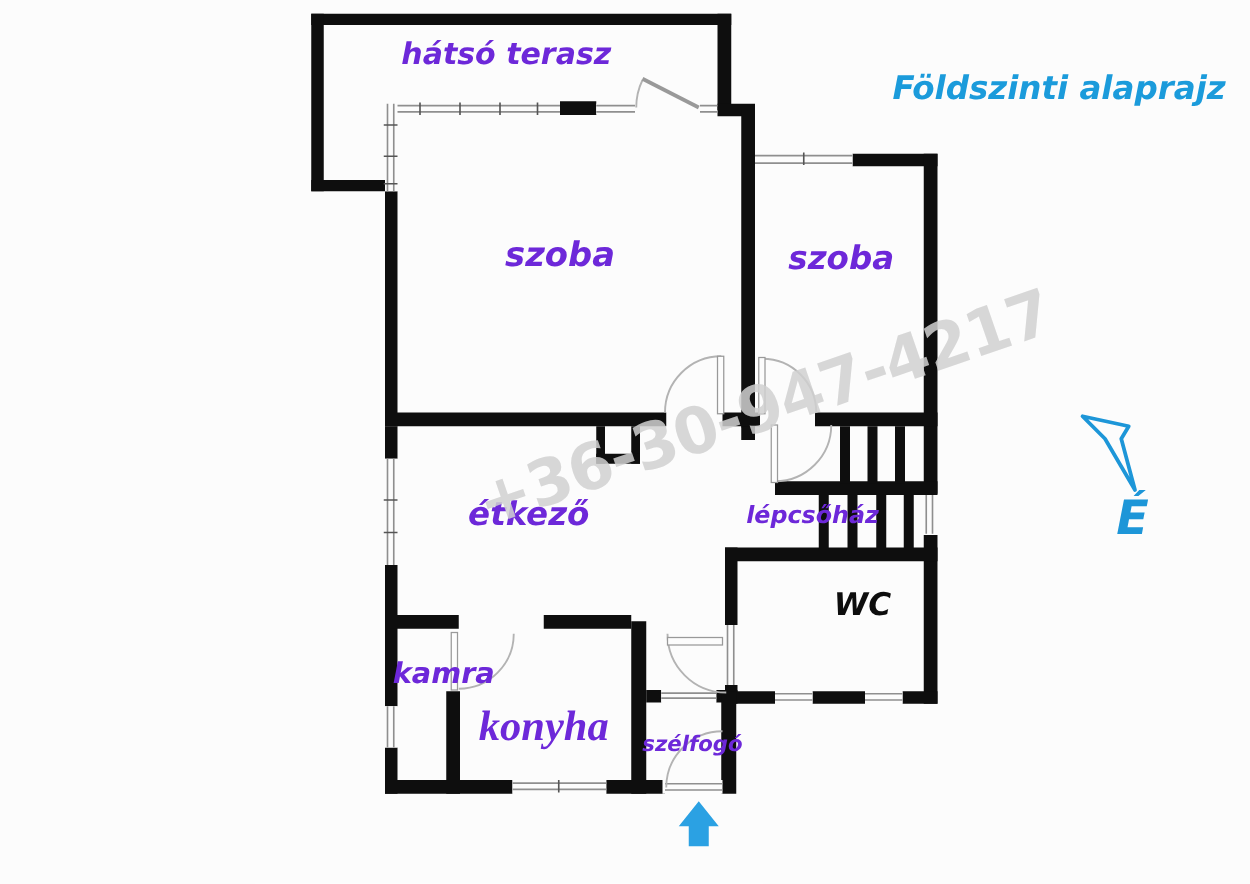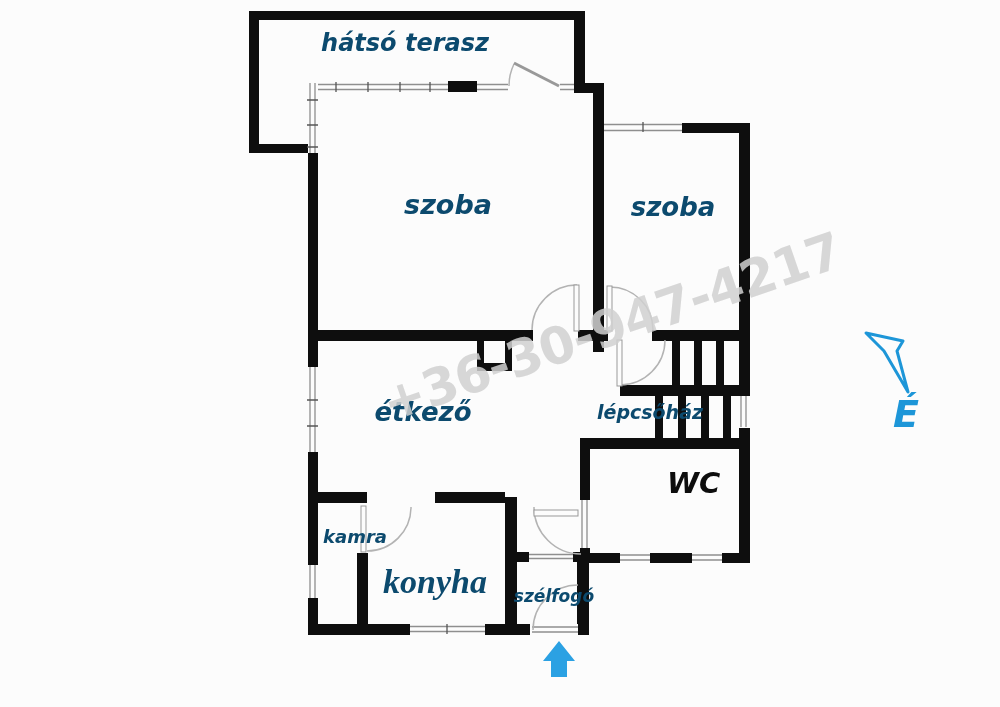--- a/index.html
+++ b/index.html
@@ -2,39 +2,39 @@
 <html><head>
 <meta charset="utf-8">
 <style>
   html,body{margin:0;padding:0;background:#ffffff;}
   #stage{
     position:relative;width:1000px;height:707px;background:#fcfcfc;overflow:hidden;
     font-family:"DejaVu Sans", sans-serif;
   }
   #plan-svg{position:absolute;left:0;top:0;}
   .lbl{
-    position:absolute;font-weight:bold;font-style:italic;color:#0c4a6e;
+    position:absolute;font-weight:bold;font-style:italic;color:#6d28d9;
     white-space:nowrap;transform:translateX(-50%);letter-spacing:0px;line-height:1;text-align:center;
   }
   #title{
     position:absolute;left:714px;top:56px;font-weight:bold;font-style:italic;
     font-size:26px;color:#1b9bdb;white-space:nowrap;letter-spacing:0px;
   }
   #watermark{
     position:absolute;left:384px;top:376px;font-weight:bold;font-style:normal;
     font-size:51px;color:rgba(208,208,208,0.85);white-space:nowrap;
     transform:rotate(-19deg);transform-origin:0 50%;letter-spacing:-1px;z-index:5;
   }
   #compass-label{
     position:absolute;left:893px;top:392px;font-weight:bold;font-style:italic;
     font-size:38px;color:#1d96d8;z-index:4;
   }
   #bath-label{position:absolute;left:619px;top:468px;font-weight:bold;font-style:italic;
     color:#0d0d0d;font-size:24px;line-height:31px;white-space:nowrap;}
-  #bath-label .l2{margin-left:48px;font-size:29px;}
+  #bath-label .l2{margin-left:48px;font-size:25px;}
 </style>
 </head>
 <body>
 
 <div id="stage">
 
   <svg id="plan-svg" width="1000" height="707" viewBox="0 0 1000 707">
 
     <g fill="#0e0e0e">
 
@@ -184,24 +184,25 @@
   <div class="lbl" style="left:673px;top:194px;font-size:26px;">szoba</div>
 
   <div class="lbl" style="left:395px;top:399px;font-size:26px;margin-left:28px;">étkező</div>
 
   <div class="lbl" style="left:650px;top:403px;font-size:19px;">lépcsőház</div>
 
   <div id="bath-label">
     <div class="l2">WC</div>
   </div>
 
-  <div class="lbl" style="left:355px;top:528px;font-size:18px;">kamra</div>
+  <div class="lbl" style="left:355px;top:528px;font-size:23px;">kamra</div>
 
   <div class="lbl" style="left:435px;top:565px;font-size:34px;font-family:Liberation Serif, serif;">konyha</div>
 
   <div class="lbl" style="left:546px;top:588px;font-size:17px;padding-left:16px;">szélfogó</div>
 
+  <div id="title">Földszinti alaprajz</div>
 
   <div id="watermark">+36-30-947-4217</div>
 
   <div id="compass-label">É</div>
 
 </div>
 
 </body></html>

